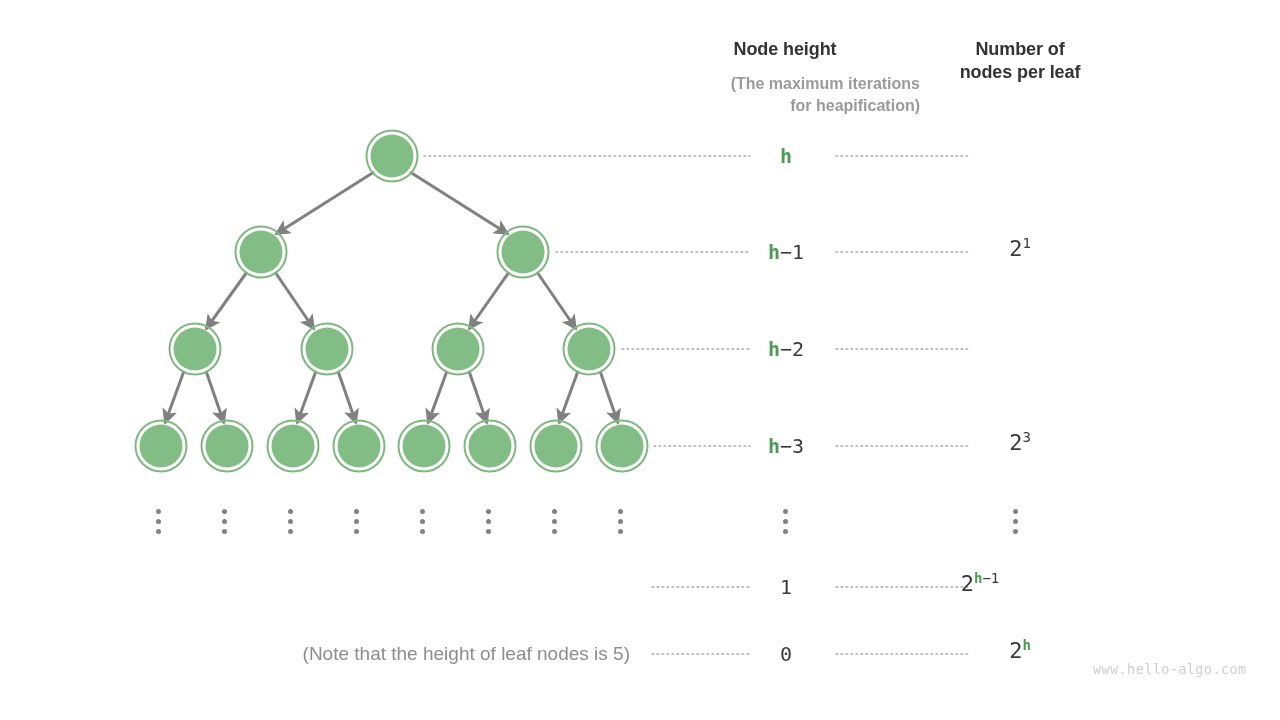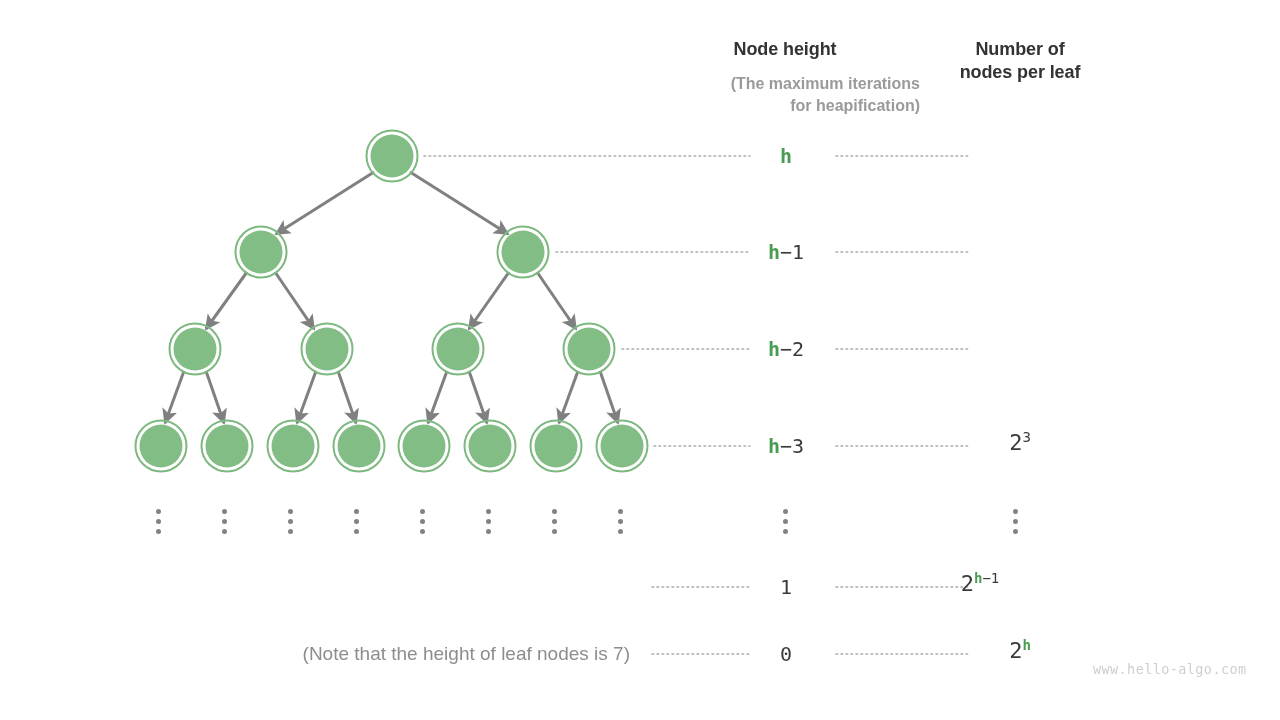--- a/index.html
+++ b/index.html
@@ -264,20 +264,23 @@
     <span class="hsym">h</span><span class="plain">−3</span>
   </div>
 
   <div class="height-val" style="left:710px; top:575px; width:152px; color:#3a3a3a; font-weight:normal;">
     <span>1</span>
   </div>
   <div class="height-val" style="left:710px; top:642px; width:152px; color:#3a3a3a; font-weight:normal;">
     <span>0</span>
   </div>
 
+  <div class="count-val" style="left:945px; top:236px; width:150px;">
+    <span>2</span><sup><span class="plain">1</span></sup>
+  </div>
   <div class="count-val" style="left:945px; top:430px; width:150px;">
     <span>2</span><sup><span class="plain">3</span></sup>
   </div>
 
   <div class="count-val" style="left:905px; top:571px; width:150px;">
     <span>2</span><sup><span class="hsym">h</span><span class="plain">−1</span></sup>
   </div>
   <div class="count-val" style="left:945px; top:638px; width:150px;">
     <span>2</span><sup><span class="hsym">h</span></sup>
   </div>
@@ -328,20 +331,20 @@
       <i></i>
       <i></i>
     </div>
   <div class="vdots" style="left:1013px; top:509px;">
       <i></i>
       <i></i>
       <i></i>
     </div>
 
   <div class="note-text" style="left:180px; top:643px; width:450px;">
-    <span>(Note that the height of leaf nodes is 7)</span>
+    <span>(Note that the height of leaf nodes is 5)</span>
   </div>
 
   <div class="watermark" style="left:1074px; top:661px;margin-left:19px;">
     <span>www.hello-algo.com</span>
   </div>
 
 </div>
 
 </body></html>

